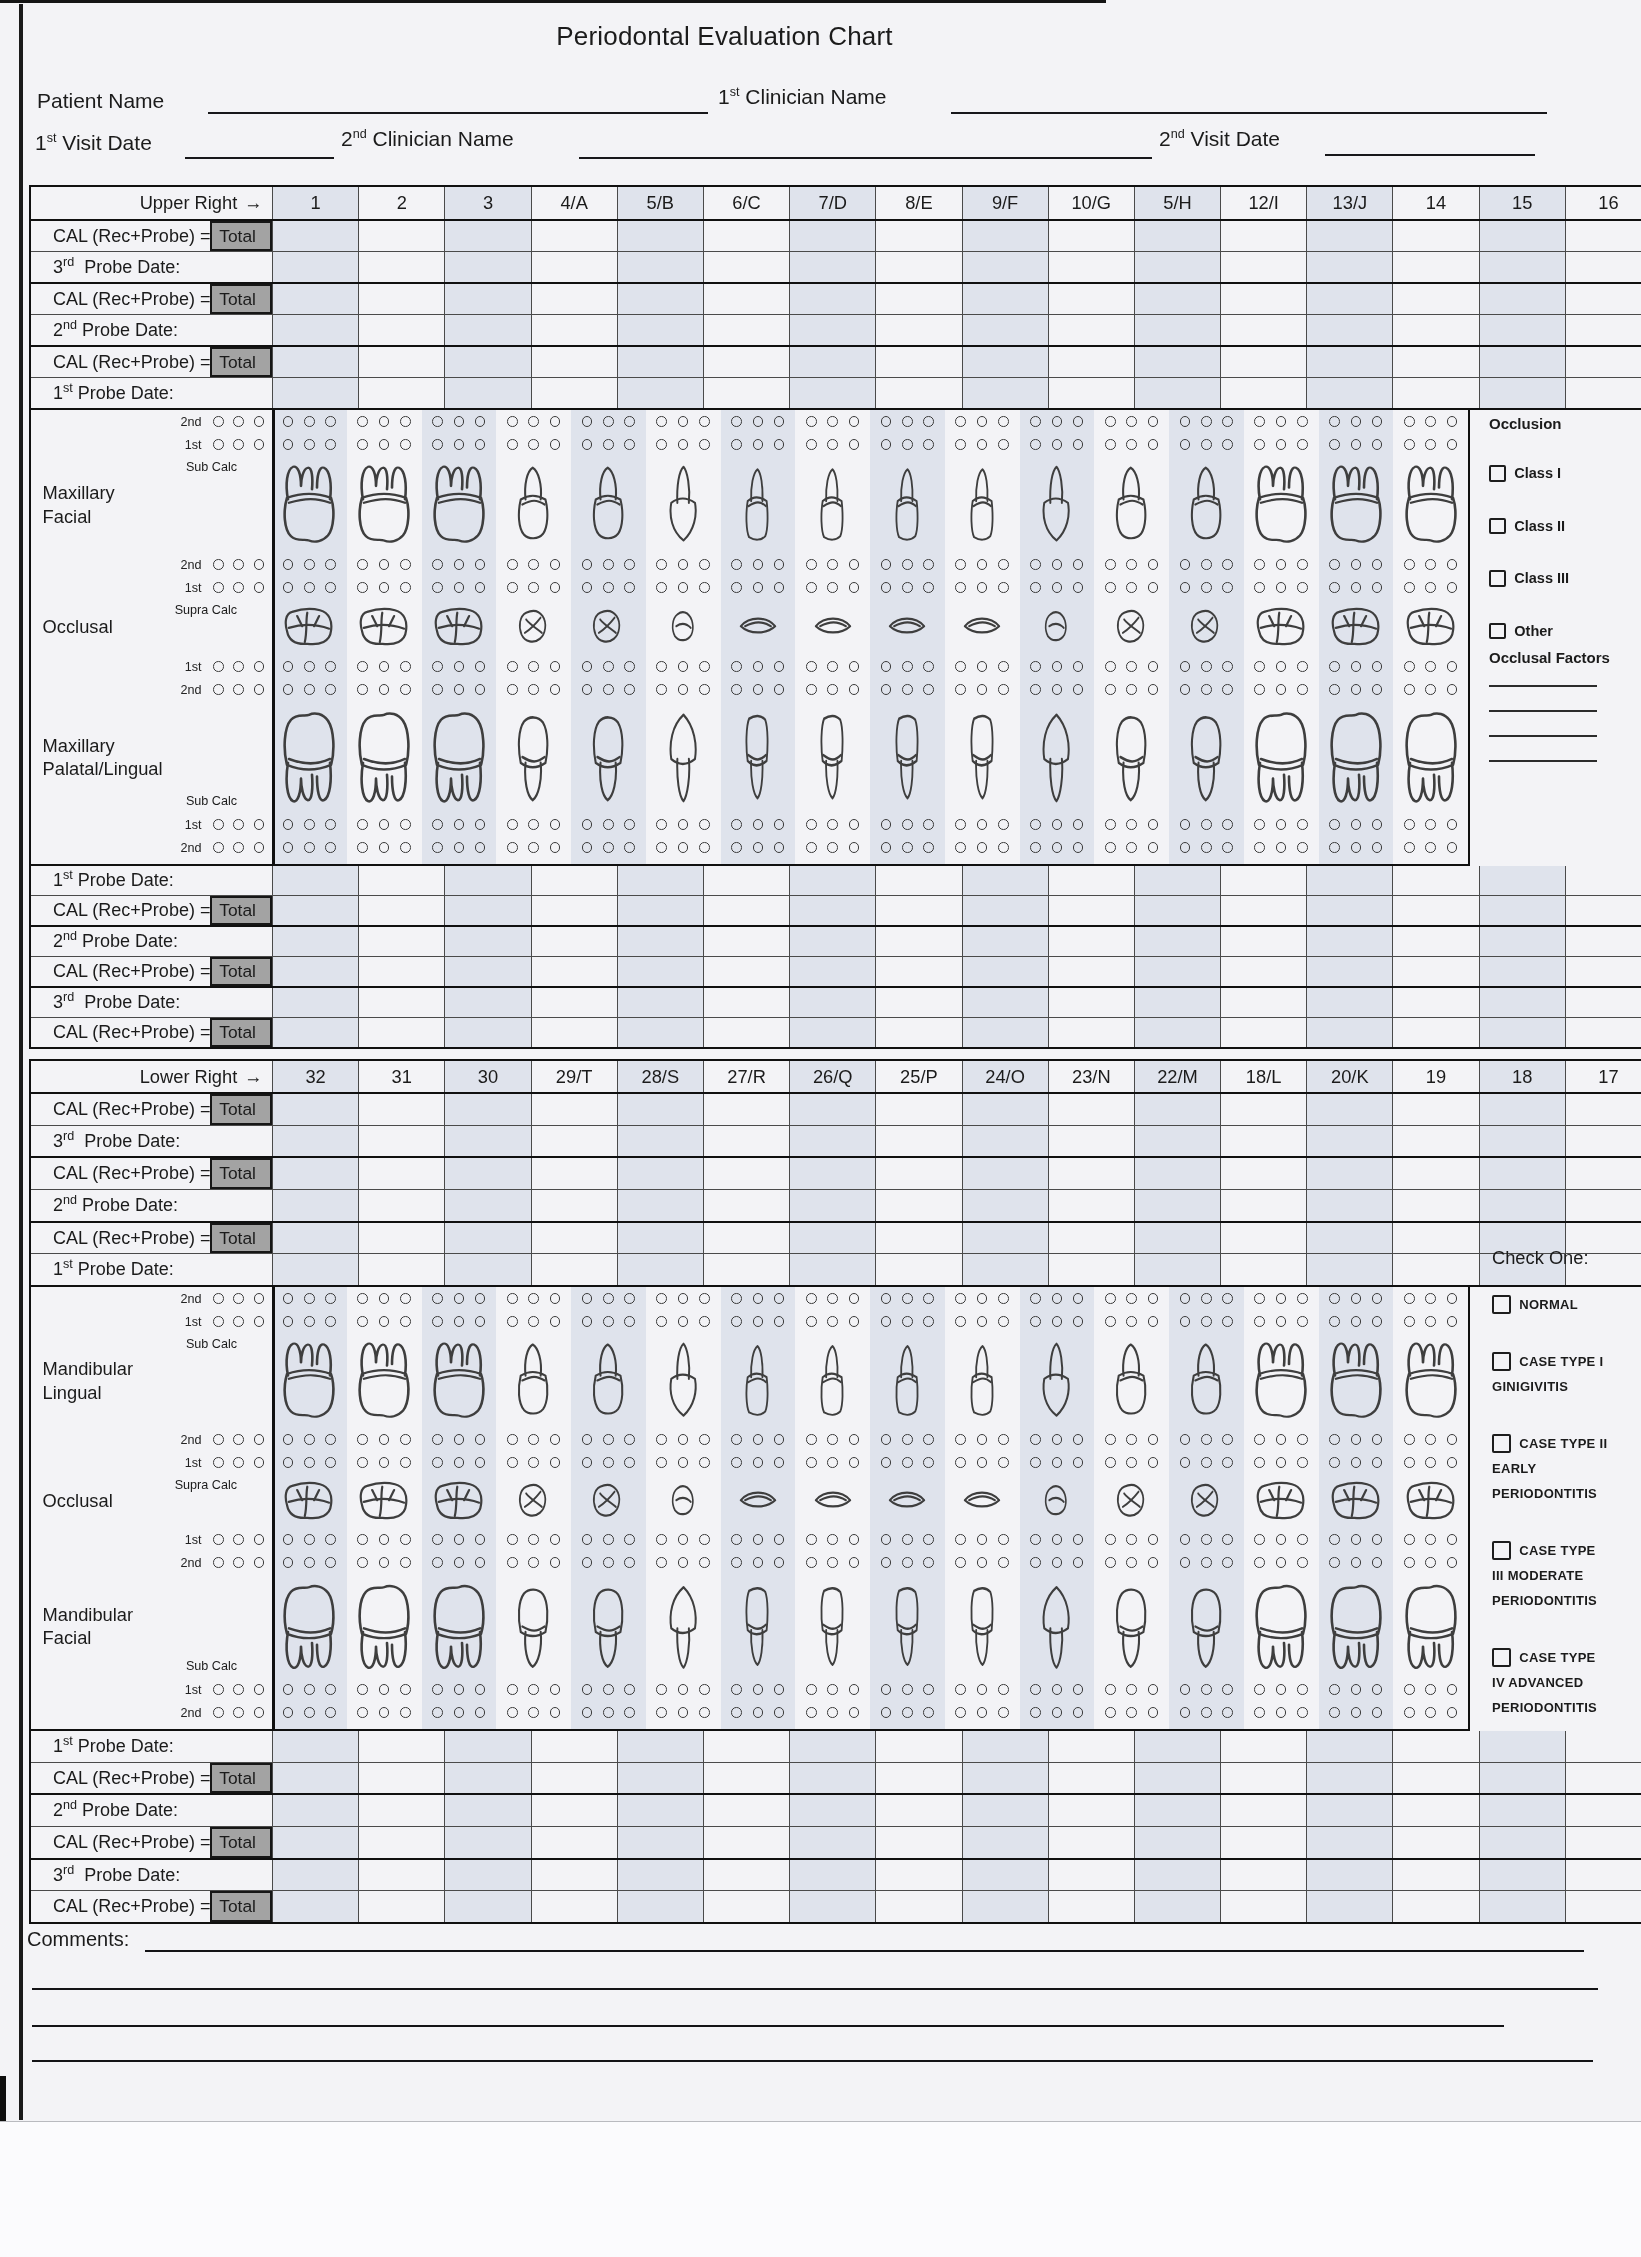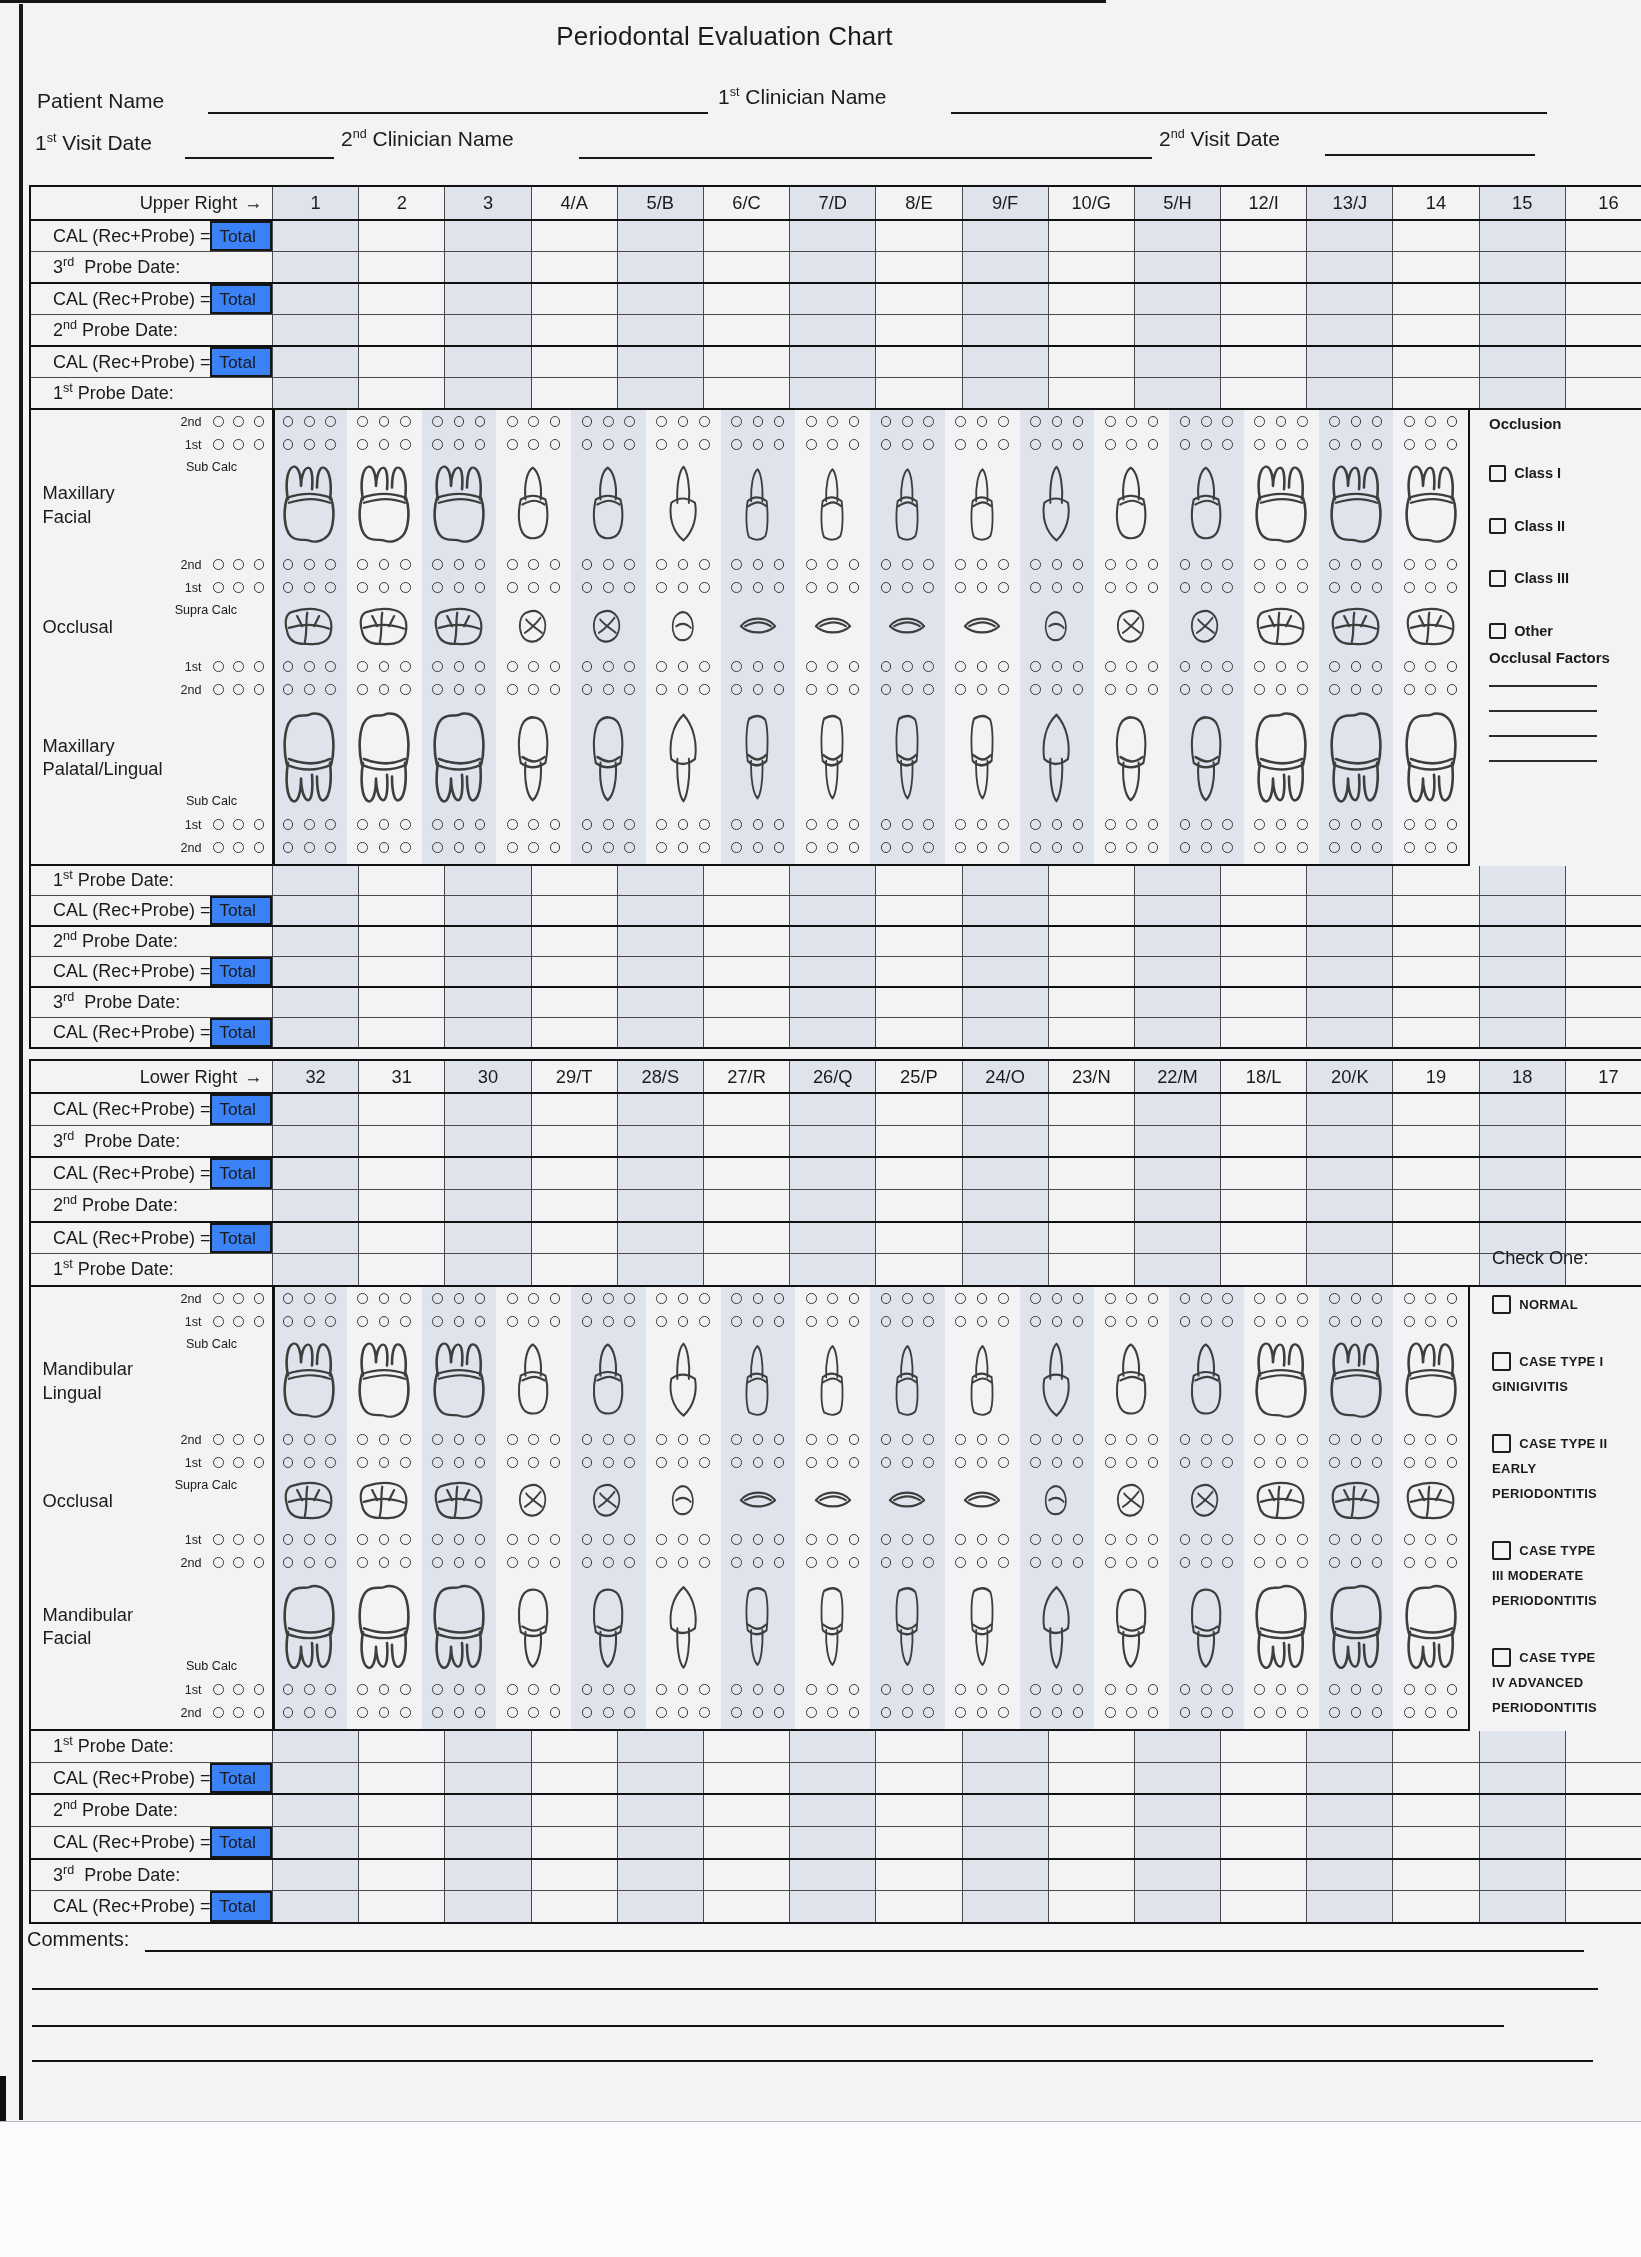--- a/index.html
+++ b/index.html
@@ -26,21 +26,21 @@
   #upper-header{height:34px;border-bottom:2.9px solid #101010;}
   .hcorner{display:flex;align-items:center;justify-content:flex-end;padding-right:9.7px;font-size:18.3px;gap:6.8px;}
   .hcell{display:flex;align-items:center;justify-content:center;font-size:18.3px;border-left:1.4px solid #4a4a4a;}
   .shade{background:#dfe3ec;}
   .rows{flex:1;display:flex;flex-direction:column;}
   .prow{flex:1 1 0;display:grid;grid-template-columns:241px repeat(16,1fr);border-top:1.4px solid #4a4a4a;box-sizing:border-box;}
   .rows .prow:first-child{border-top:none;}
   .prow.sep{border-top:2.9px solid #101010;}
   .plabel{display:flex;align-items:center;padding-left:22px;font-size:18px;white-space:pre;overflow:hidden;}
   .totalbox{margin-left:auto;width:65px;align-self:stretch;border:2.4px solid #161616;box-sizing:border-box;
-            display:flex;align-items:center;padding-left:6.8px;font-size:17.4px;background:#3b82f6;}
+            display:flex;align-items:center;padding-left:6.8px;font-size:17.4px;background:#a3a3a3;}
   .pcell{border-left:1.4px solid #4a4a4a;}
 
   
   .chartsec{position:absolute;left:29px;width:1441px;border:2.9px solid #101010;border-top-width:0;
             box-sizing:border-box;background:#f3f3f6;}
   .stripes{position:absolute;left:241px;right:0;top:0;bottom:0;display:flex;z-index:0;}
   .stripes div{flex:1 1 0;}
   .chart-divider{position:absolute;left:241px;top:0;bottom:0;width:2.9px;background:#101010;z-index:2;}
   .crow{position:relative;z-index:1;display:grid;grid-template-columns:241px repeat(16,1fr);box-sizing:border-box;}
   .clabel{display:flex;align-items:center;justify-content:flex-end;gap:11.6px;padding-right:7.7px;font-size:12.6px;color:#222;margin-left:48px;}

